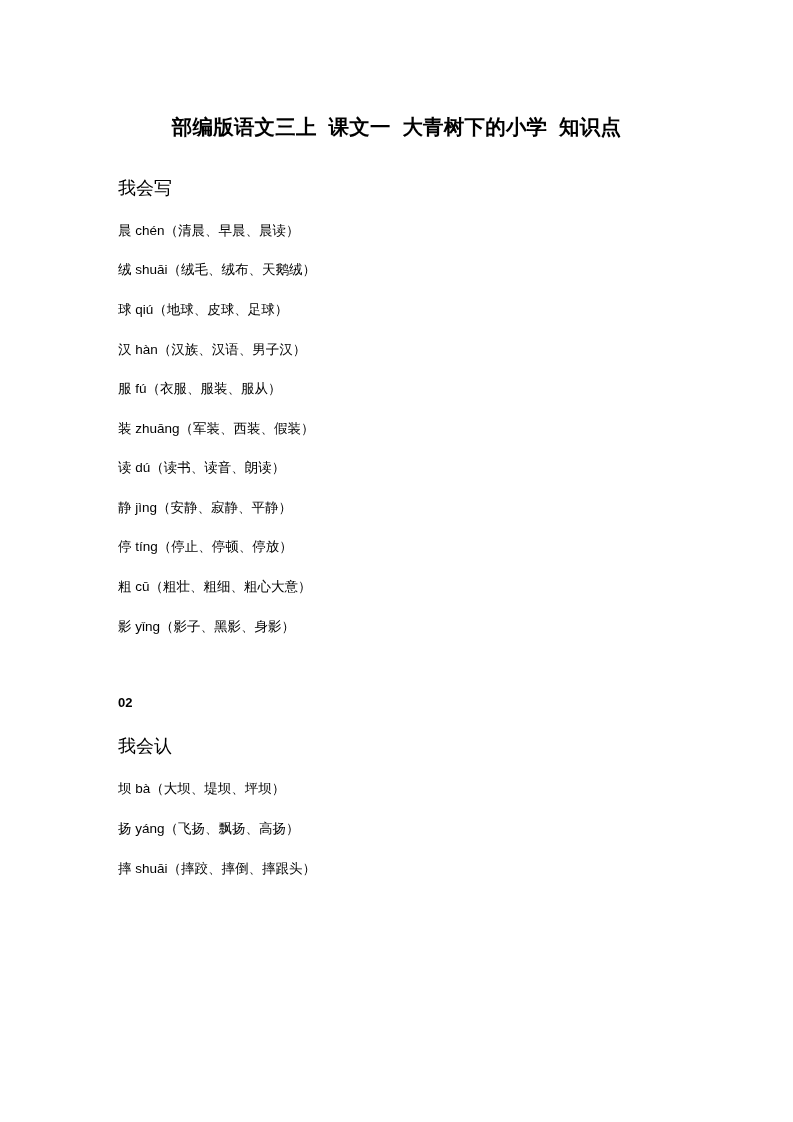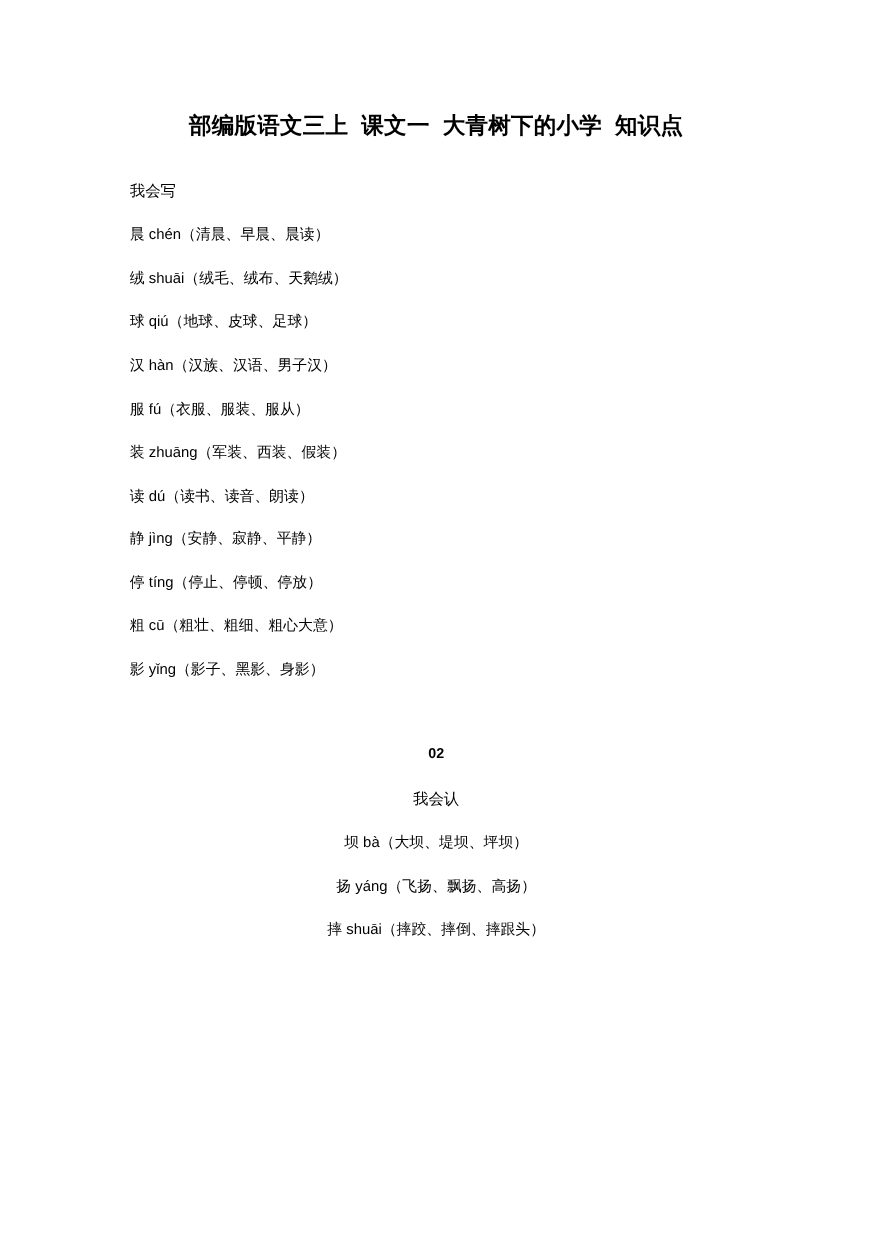--- a/index.html
+++ b/index.html
@@ -12,21 +12,21 @@
     height: 1122px;
     font-family: "Liberation Sans", "DejaVu Sans", sans-serif;
     color: #000000;
     -webkit-font-smoothing: antialiased;
   }
   .page {
     position: relative;
     width: 793px;
     height: 1122px;
     box-sizing: border-box;
-    padding: 0 118px;
+    padding: 12px 118px;
     border-radius: 23px;
   }
   .doc-title {
     margin: 0;
     padding-top: 101px;
     font-size: 20.5px;
     font-weight: bold;
     line-height: 1.4;
     text-align: center;
     letter-spacing: 0.2px;
@@ -35,34 +35,33 @@
   .section {
     margin-top: 34px;
   }
   .section-number {
     font-size: 13px;
     font-weight: bold;
     line-height: 1.4;
     margin: 0 0 22px 0;
   }
   .section-heading {
-    font-size: 14px;
+    font-size: 18px;
     font-weight: normal;
     line-height: 1.4;
     margin: 0 0 20px 0;
   }
   .entry {
     font-size: 13.5px;
     line-height: 1.45;
     margin: 0 0 20px 0;
     white-space: pre;
   }
   .section + .section {
     margin-top: 48px;
-    text-align: center;
   }
   .spacer-02 {
     height: 10px;
   }
 </style>
 </head>
 <body>
 
 <div class="page">
 

